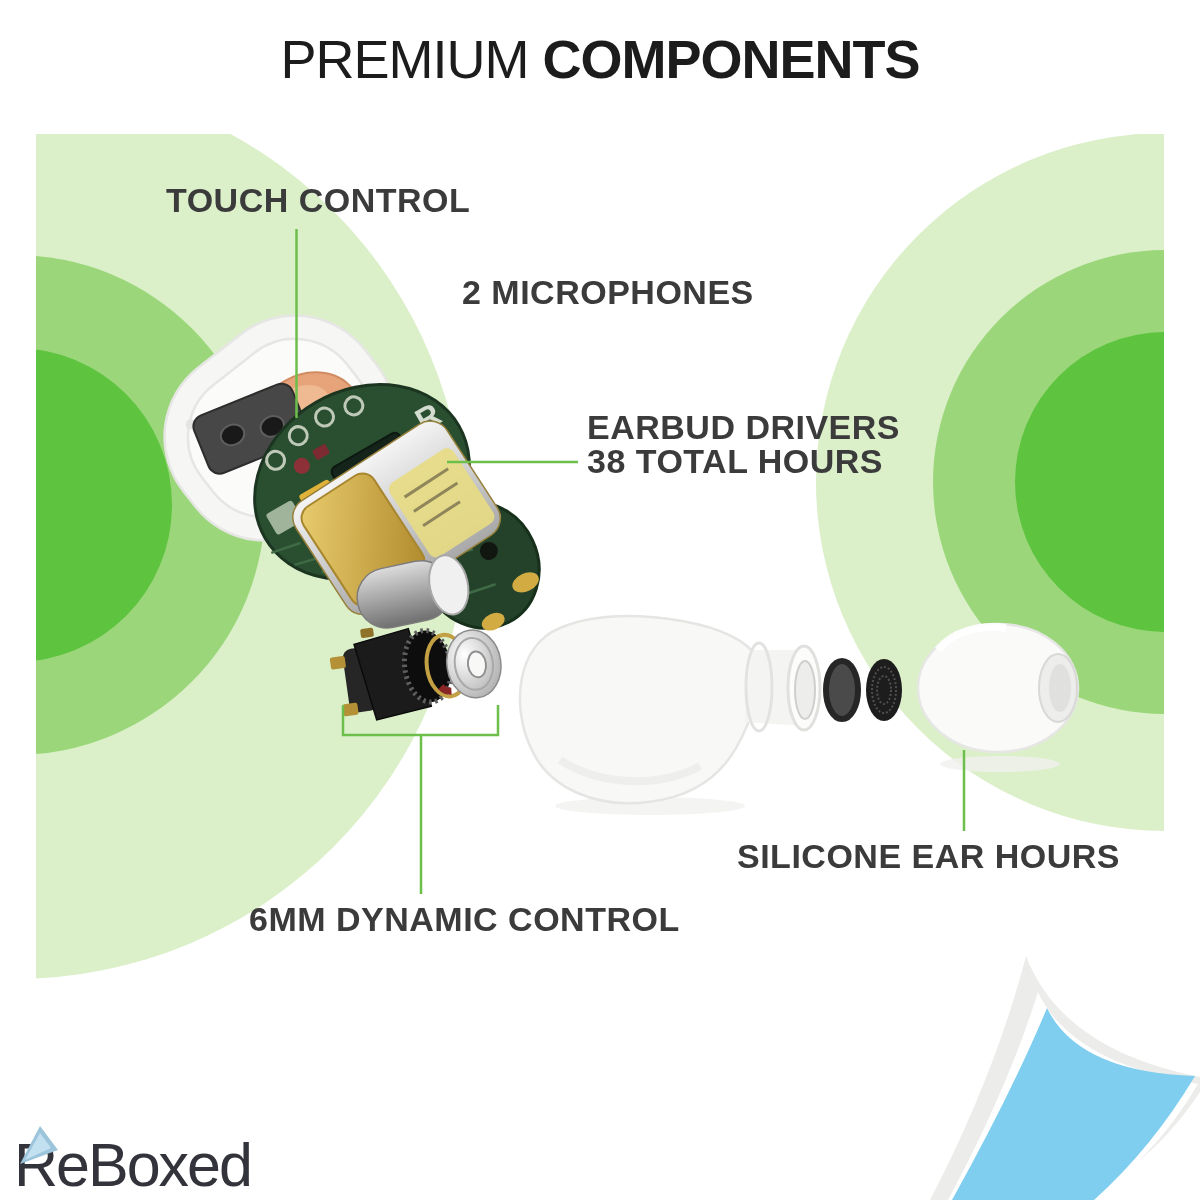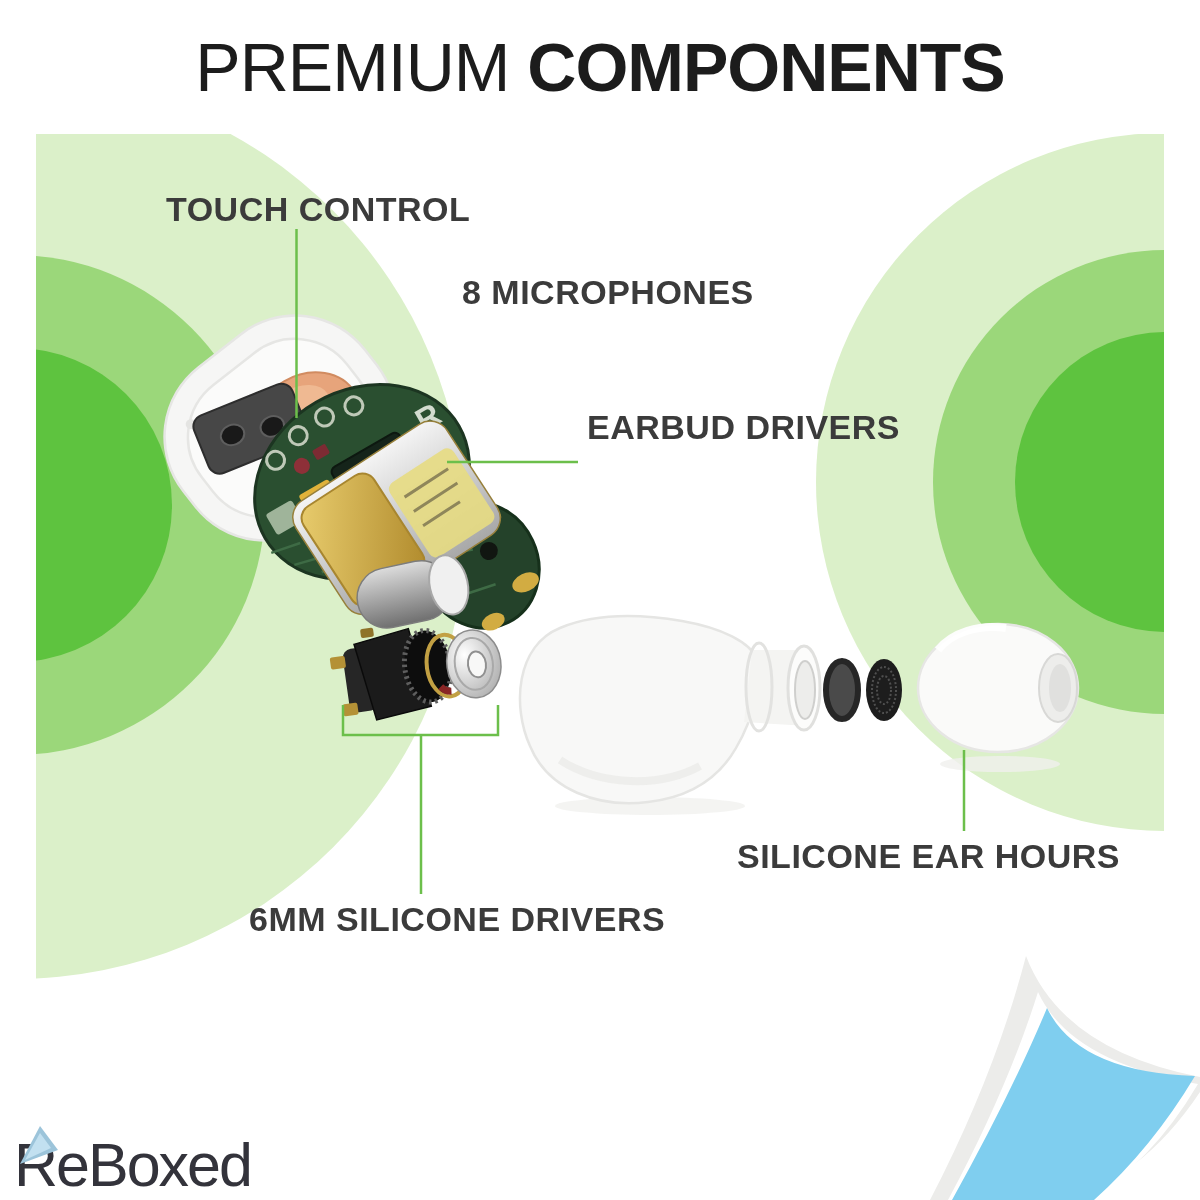--- a/index.html
+++ b/index.html
@@ -19,21 +19,21 @@
 
   #scene{position:absolute;left:0;top:0;z-index:2;}
 
   .label{
     position:absolute;z-index:3;
     color:var(--text_dark,#3B3B3B);
     font-weight:bold;font-size:34px;letter-spacing:.5px;white-space:nowrap;
   }
   .title{
     position:absolute;left:0;top:28px;width:1200px;text-align:center;z-index:3;
-    font-size:68px;letter-spacing:-1px;color:var(--title_dark,#1C1C1C);white-space:nowrap;
+    font-size:54px;letter-spacing:-1px;color:var(--title_dark,#1C1C1C);white-space:nowrap;
   }
   .title .t-light{font-weight:normal;}
   .title .t-bold{font-weight:bold;}
   .battery-block div{line-height:34px;font-size:34px;}
   .logo{
     position:absolute;left:14px;top:1130px;z-index:3;
     font-size:61px;font-weight:normal;letter-spacing:-2px;color:var(--logo_dark,#33333B);text-align:right;
   }
   .logo-fold{position:absolute;left:16px;top:1122px;z-index:4;}
 </style>
@@ -184,29 +184,30 @@
     <path d="M1047,1008 Q1078,1072 1195,1076 Q1152,1148 1094,1200 L952,1200 Q1012,1092 1047,1008 Z" fill="var(--curl_blue,#7FCEEF)"></path>
   </g>
 </svg>
 
 <div class="title">
   <span class="t-light">PREMIUM</span>
   <span> </span>
   <span class="t-bold">COMPONENTS</span>
 </div>
 
-<div class="label" style="left:166px;top:190px;">TOUCH CONTROL</div>
-
-<div class="label" style="left:462px;top:273px;">8 MICROPHONES</div>
+<div class="label" style="left:166px;top:181px;">TOUCH CONTROL</div>
+
+<div class="label" style="left:462px;top:273px;">2 MICROPHONES</div>
 
 <div class="label battery-block" style="left:587px;top:410px;">
   <div>EARBUD DRIVERS</div>
+  <div>38 TOTAL HOURS</div>
 </div>
 
-<div class="label" style="left:249px;top:900px;">6MM SILICONE DRIVERS</div>
+<div class="label" style="left:249px;top:900px;">6MM DYNAMIC CONTROL</div>
 
 <div class="label" style="left:737px;top:837px;">SILICONE EAR HOURS</div>
 
 <div class="logo">ReBoxed</div>
 <svg class="logo-fold" width="48" height="48">
   <polygon points="4,42 24,4 42,28" fill="#9CC4DA"></polygon>
   <polygon points="9,38 24,11 35,26" fill="#C2E0F0"></polygon>
 </svg>
 
 </body></html>

